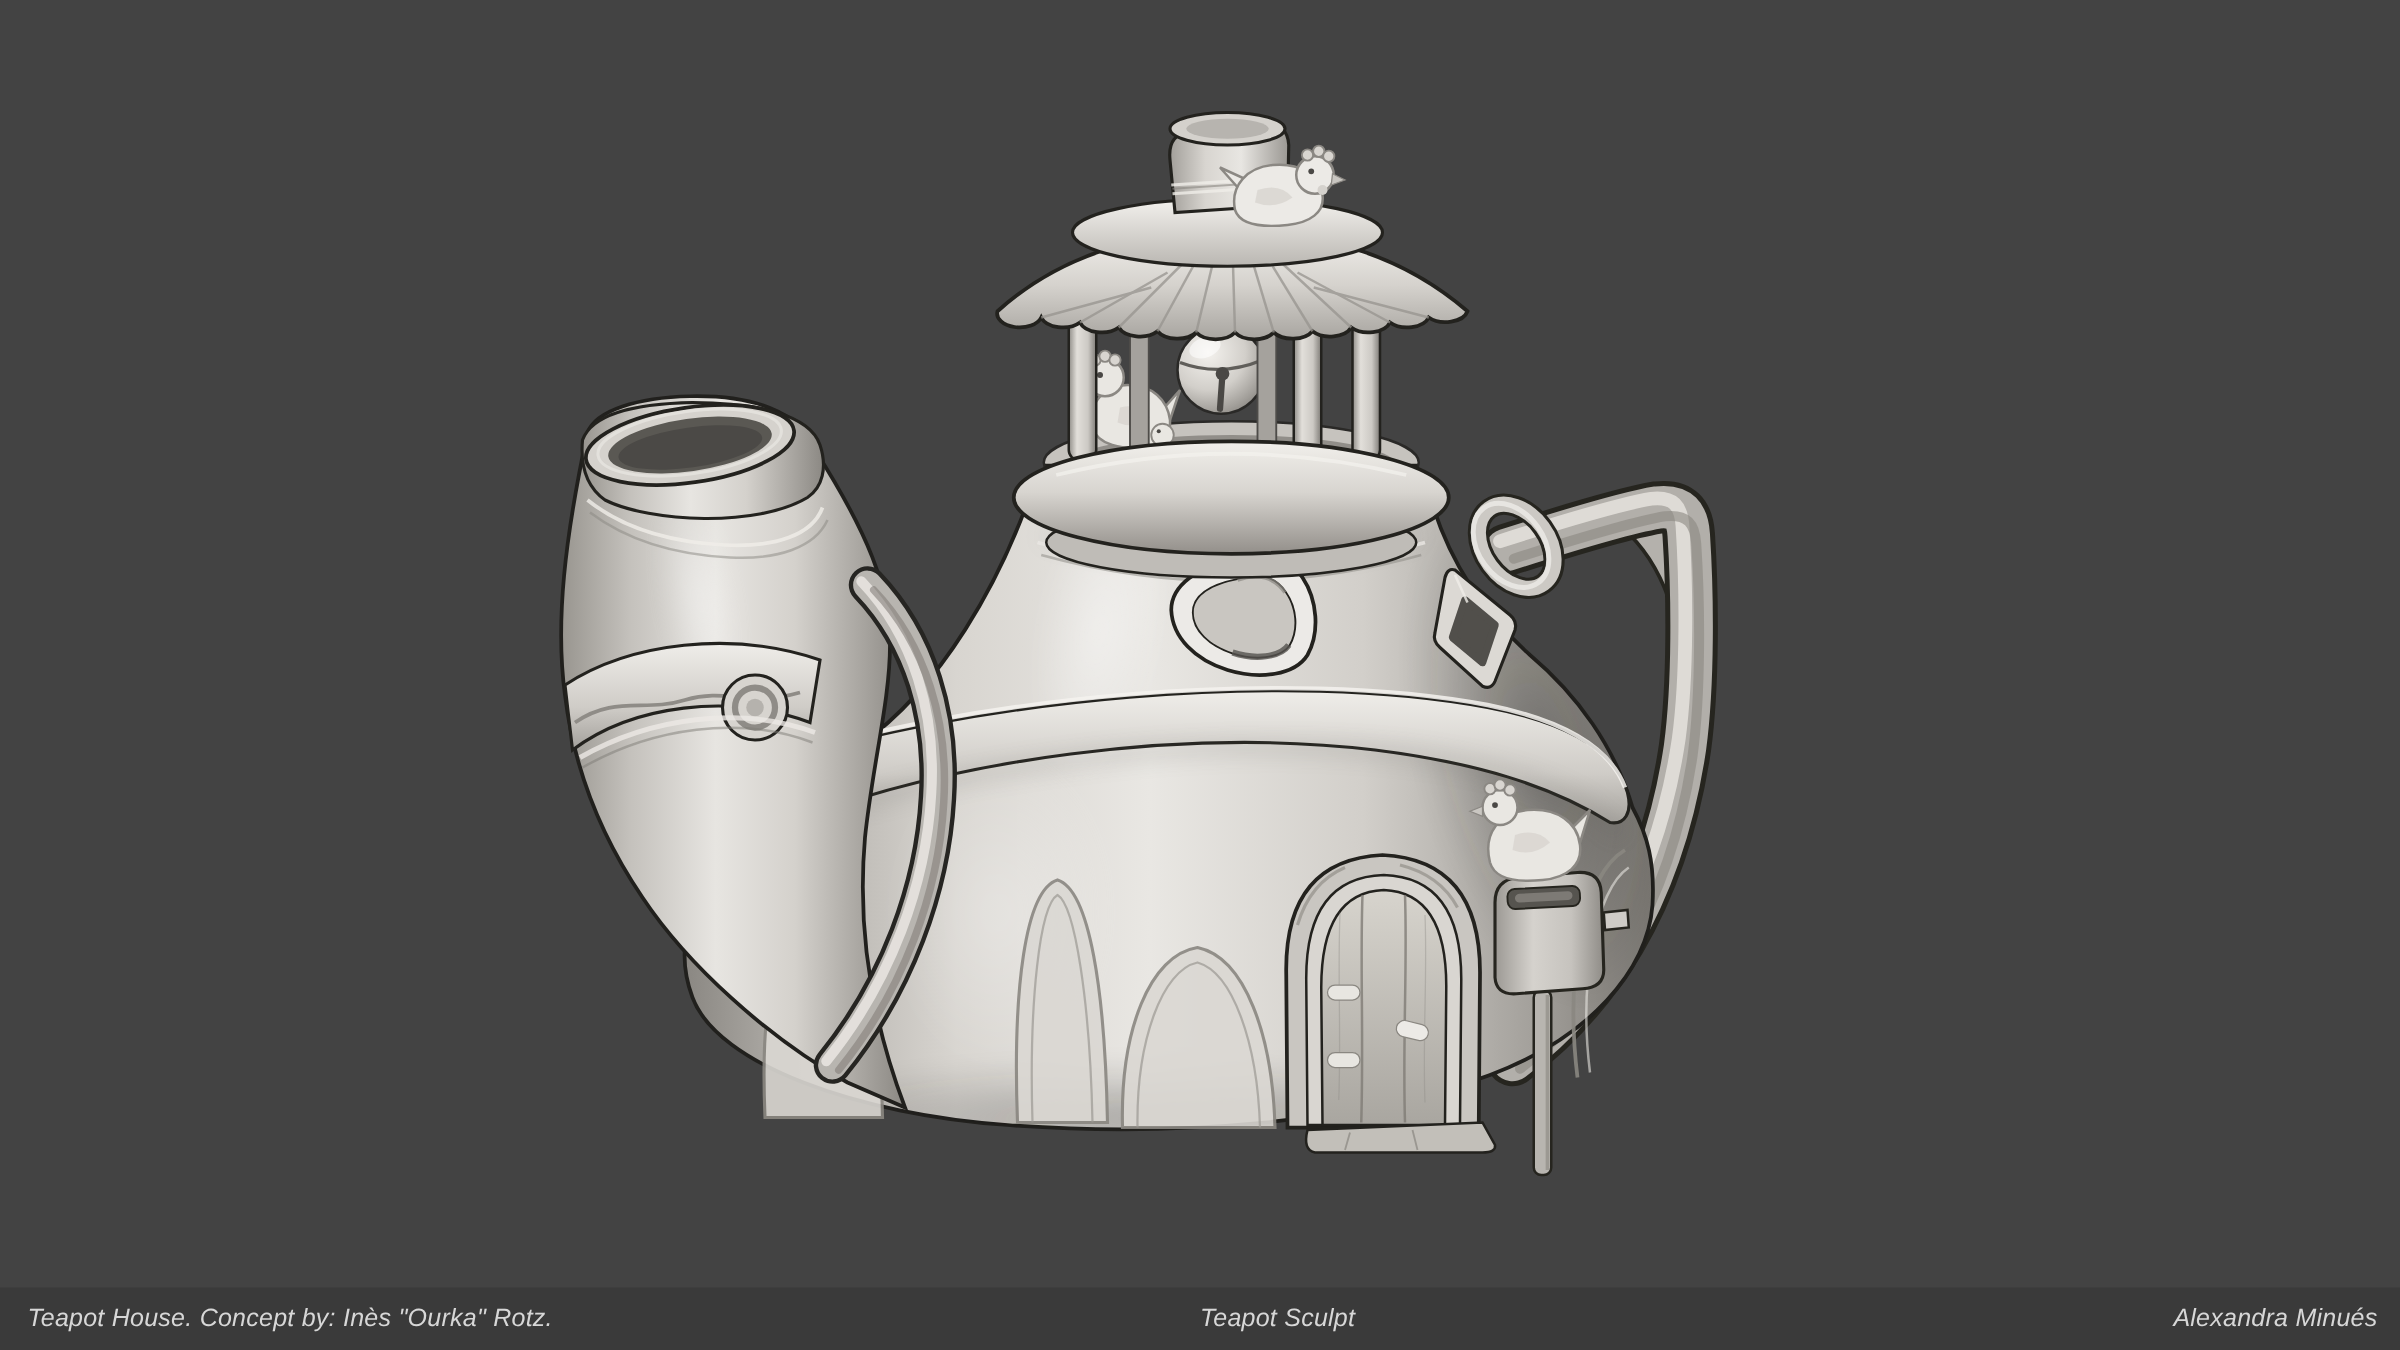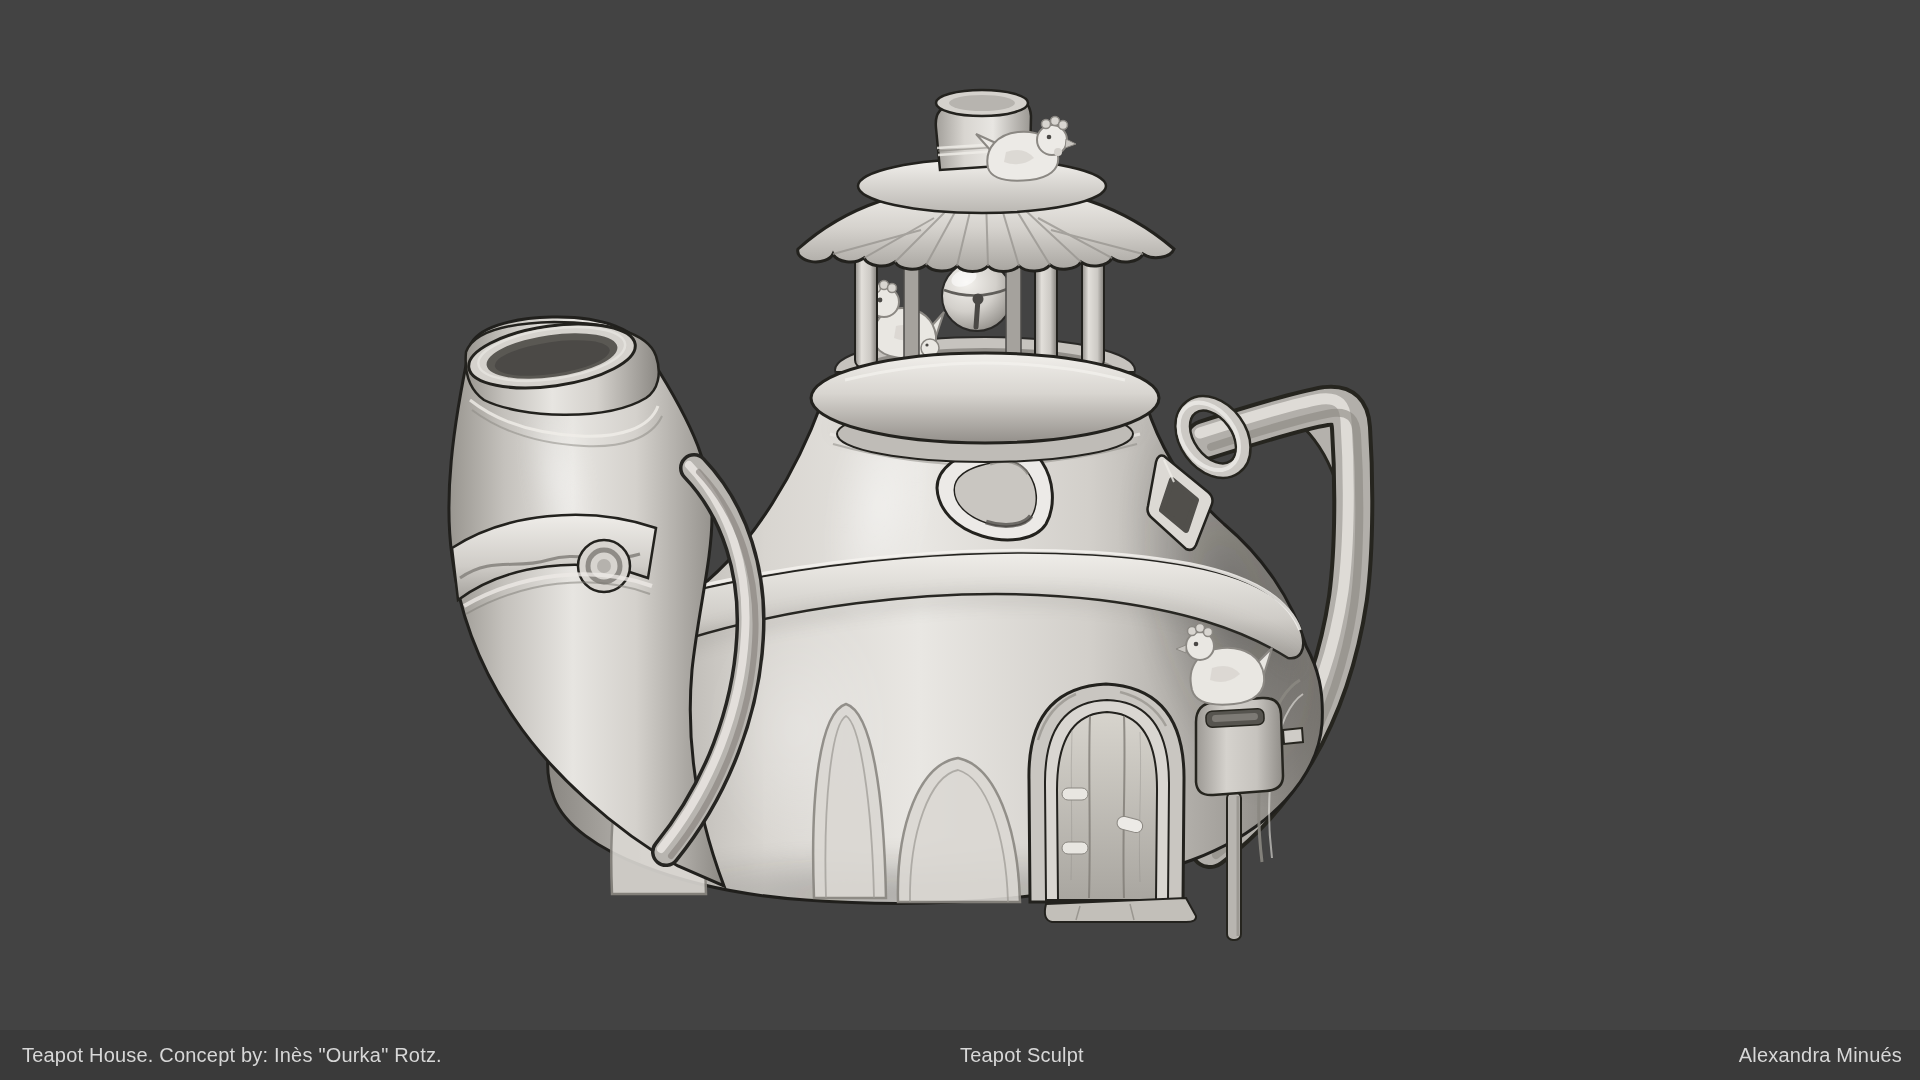--- a/index.html
+++ b/index.html
@@ -12,21 +12,21 @@
   body{background:#2a2a2a;font-family:"Liberation Sans",sans-serif;}
   .stage{
     position:relative;width:1920px;height:1080px;
     background:var(--background);overflow:hidden;
   }
   .viewport{position:absolute;left:0;top:0;width:1920px;height:1030px;}
   .viewport svg{display:block;width:100%;height:100%;}
   .footer{
     position:absolute;left:0;bottom:0;width:1920px;height:50px;
     background:var(--footer-bar);color:var(--footer-text);
-    font-size:20px;line-height:50px;letter-spacing:.2px;
+    font-size:20px;line-height:50px;letter-spacing:.2px;font-style:italic;
   }
   .cap{position:absolute;top:0;white-space:nowrap;}
   .cap-left{left:22px;}
   .cap-center{left:50%;}
   .cap-right{right:18px;text-align:right;}
 </style>
 </head>
 <body>
 
 <div class="stage">

